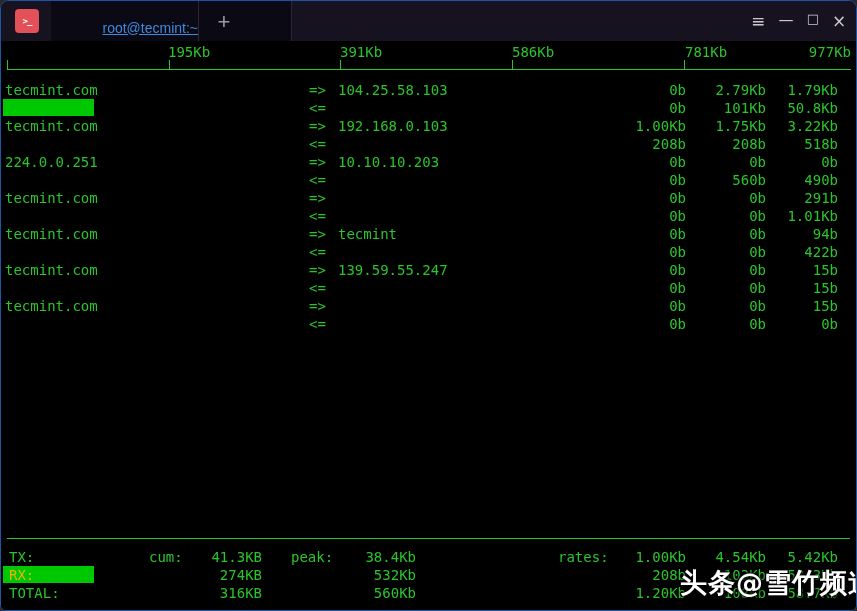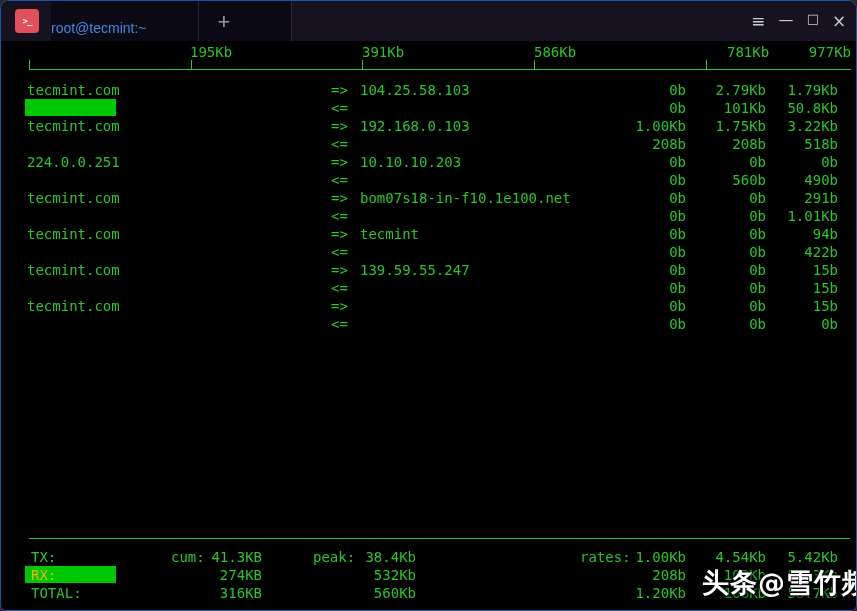--- a/index.html
+++ b/index.html
@@ -8,30 +8,30 @@
     border:1px solid #1c55a6;border-radius:9px 9px 6px 6px;overflow:hidden;
     font-family:"DejaVu Sans Mono",monospace;
   }
   
   .header{position:absolute;top:0;left:0;right:0;height:40px;background:#17121f;}
   .app-icon{position:absolute;left:14px;top:8px;width:24px;height:24px;background:#e25059;
     border-radius:4px;color:#fff;display:flex;align-items:center;justify-content:center;
     font:bold 9px "DejaVu Sans Mono",monospace;letter-spacing:-1px;}
   .tabstrip{position:absolute;left:50px;top:0;width:240px;height:40px;background:#0b0913;}
   .tab{position:absolute;left:50px;top:0;width:147px;height:56px;box-sizing:border-box;
-    display:flex;align-items:center;justify-content:flex-start;color:#3d8ae0;
-    font:14px "Liberation Sans",sans-serif;border-bottom:3px solid #1b63c7;background:#0b0913;}
+    display:flex;align-items:center;justify-content:flex-end;color:#3d8ae0;
+    font:14px "Liberation Sans",sans-serif;border-bottom:3px solid #1b63c7;background:#0b0913;text-decoration:underline;}
   .tab-sep{position:absolute;top:0;width:1px;height:40px;background:#2b2737;}
   .plus{position:absolute;left:205px;top:4px;width:36px;height:33px;color:#9a98a0;
     font:300 22px "Liberation Sans",sans-serif;display:flex;align-items:center;justify-content:center;}
   .ctl{position:absolute;top:10px;width:18px;height:20px;line-height:20px;text-align:center;
     color:#c6c9ce;font:15px "DejaVu Sans",sans-serif;}
   
   .term{position:absolute;top:40px;left:0;right:0;bottom:0;background:#000;color:#2bc42b;
-    font:14px "DejaVu Sans Mono",monospace;margin-left:22px;}
+    font:14px "DejaVu Sans Mono",monospace;}
   .s-label{position:absolute;top:3px;height:16px;line-height:16px;}
   .tick{position:absolute;top:19px;width:1px;height:10px;background:#2bc42b;}
   .rline{position:absolute;top:28px;left:6px;right:5px;height:1px;background:#2bc42b;}
   .line{position:absolute;left:0;right:0;height:18px;line-height:18px;}
   .c-local{position:absolute;left:4px;}
   .c-arrow{position:absolute;left:308px;}
   .c-remote{position:absolute;left:337px;}
   .v{position:absolute;text-align:right;}
   .v1{right:170px;} .v2{right:90px;} .v3{right:18px;}
   .bar{position:absolute;left:2px;top:0;height:17px;background:#00c800;z-index:1;}
@@ -68,21 +68,21 @@
     <div class="ctl" style="left:803px;font-size:13px">□</div>
     <div class="ctl" style="left:829px;font-size:17px">×</div>
   </div>
 
   <div class="term">
 
     <div>
       <span class="s-label" style="left:167px">195Kb</span>
       <span class="s-label" style="left:339px">391Kb</span>
       <span class="s-label" style="left:511px">586Kb</span>
-      <span class="s-label" style="left:704px">781Kb</span>
+      <span class="s-label" style="left:684px">781Kb</span>
       <span class="s-label" style="right:5px">977Kb</span>
       <i class="tick" style="left:6px"></i>
       <i class="tick" style="left:168px"></i>
       <i class="tick" style="left:339px"></i>
       <i class="tick" style="left:511px"></i>
       <i class="tick" style="left:683px"></i>
       <div class="rline"></div>
     </div>
 
     <div id="conn-rows">
@@ -125,21 +125,20 @@
         </div>
         <div class="line" style="top: 130px;">
           <span class="c-arrow">&lt;=</span>
           <span class="v v1">0b</span>
           <span class="v v2">560b</span>
           <span class="v v3">490b</span>
         </div>
         <div class="line" style="top: 148px;">
           <span class="c-local">tecmint.com</span>
           <span class="c-arrow">=&gt;</span>
-          <span class="c-remote">bom07s18-in-f10.1e100.net</span>
           <span class="v v1">0b</span>
           <span class="v v2">0b</span>
           <span class="v v3">291b</span>
         </div>
         <div class="line" style="top: 166px;">
           <span class="c-arrow">&lt;=</span>
           <span class="v v1">0b</span>
           <span class="v v2">0b</span>
           <span class="v v3">1.01Kb</span>
         </div>

